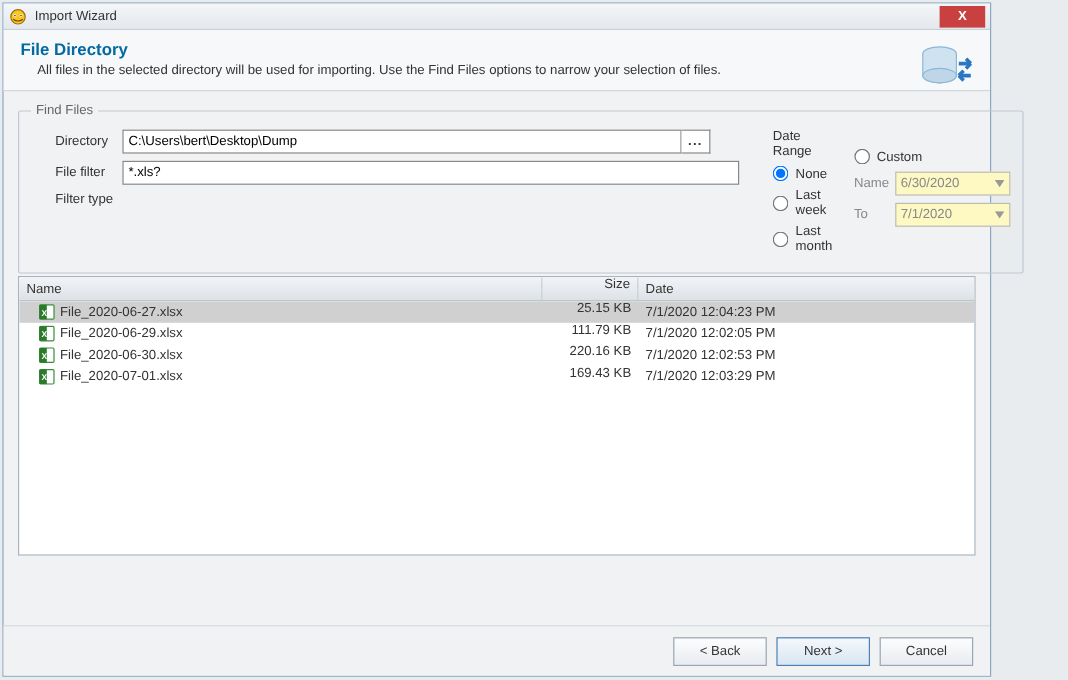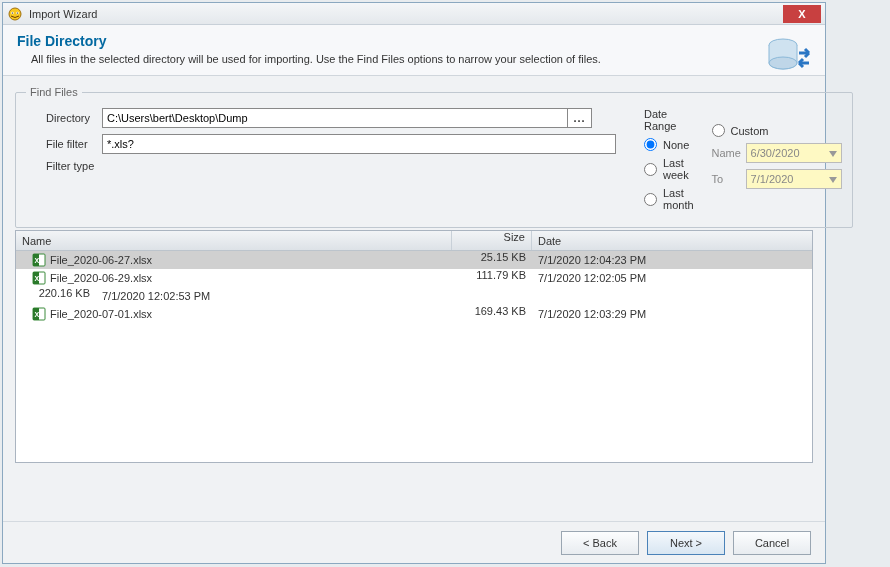--- a/index.html
+++ b/index.html
@@ -393,20 +393,28 @@
                   <rect x="1" y="1" width="12" height="12" rx="1" fill="#fff" stroke="#3a8a3a"></rect>
                   <rect x="1" y="1" width="6" height="12" fill="#2a7a2a"></rect>
                   <text x="2.5" y="10" font-size="7" fill="#fff" font-weight="bold">X</text>
                 </svg></span>
               <span>File_2020-06-29.xlsx</span>
             </div>
             <div class="col-size">111.79 KB</div>
             <div class="col-date">7/1/2020 12:02:05 PM</div>
           </div>
           <div class="file-row">
+            <div class="col-name">
+              <span class="excel-icon"><svg viewBox="0 0 14 14">
+                  <rect x="1" y="1" width="12" height="12" rx="1" fill="#fff" stroke="#3a8a3a"></rect>
+                  <rect x="1" y="1" width="6" height="12" fill="#2a7a2a"></rect>
+                  <text x="2.5" y="10" font-size="7" fill="#fff" font-weight="bold">X</text>
+                </svg></span>
+              <span>File_2020-06-30.xlsx</span>
+            </div>
             <div class="col-size">220.16 KB</div>
             <div class="col-date">7/1/2020 12:02:53 PM</div>
           </div>
           <div class="file-row">
             <div class="col-name">
               <span class="excel-icon"><svg viewBox="0 0 14 14">
                   <rect x="1" y="1" width="12" height="12" rx="1" fill="#fff" stroke="#3a8a3a"></rect>
                   <rect x="1" y="1" width="6" height="12" fill="#2a7a2a"></rect>
                   <text x="2.5" y="10" font-size="7" fill="#fff" font-weight="bold">X</text>
                 </svg></span>

